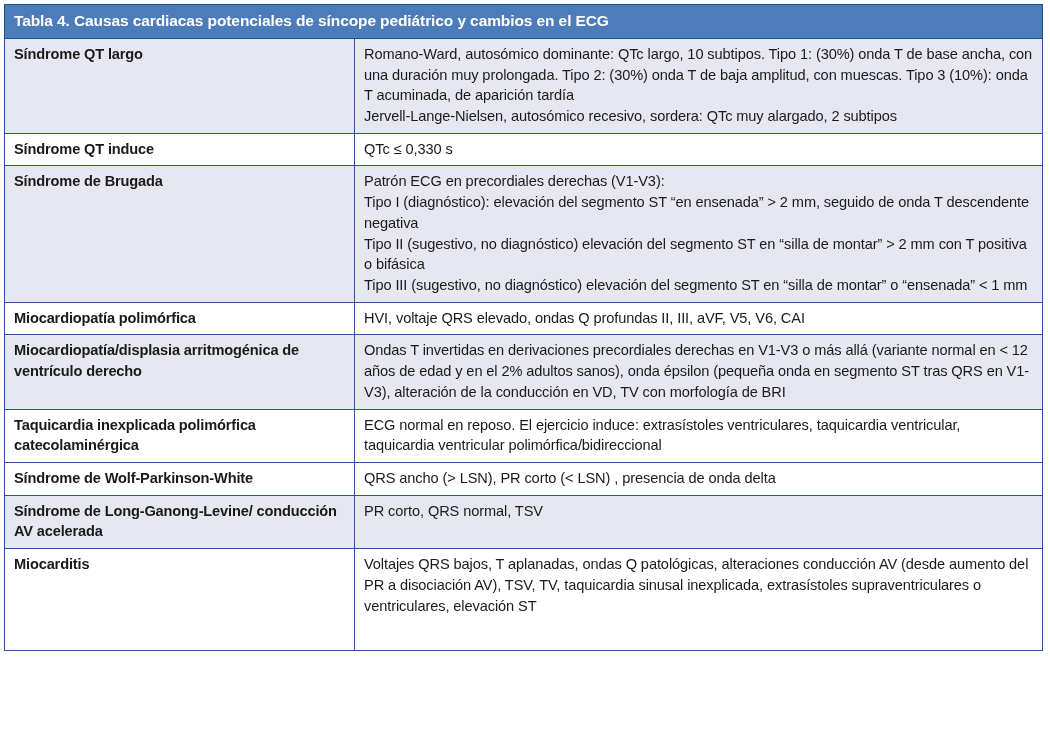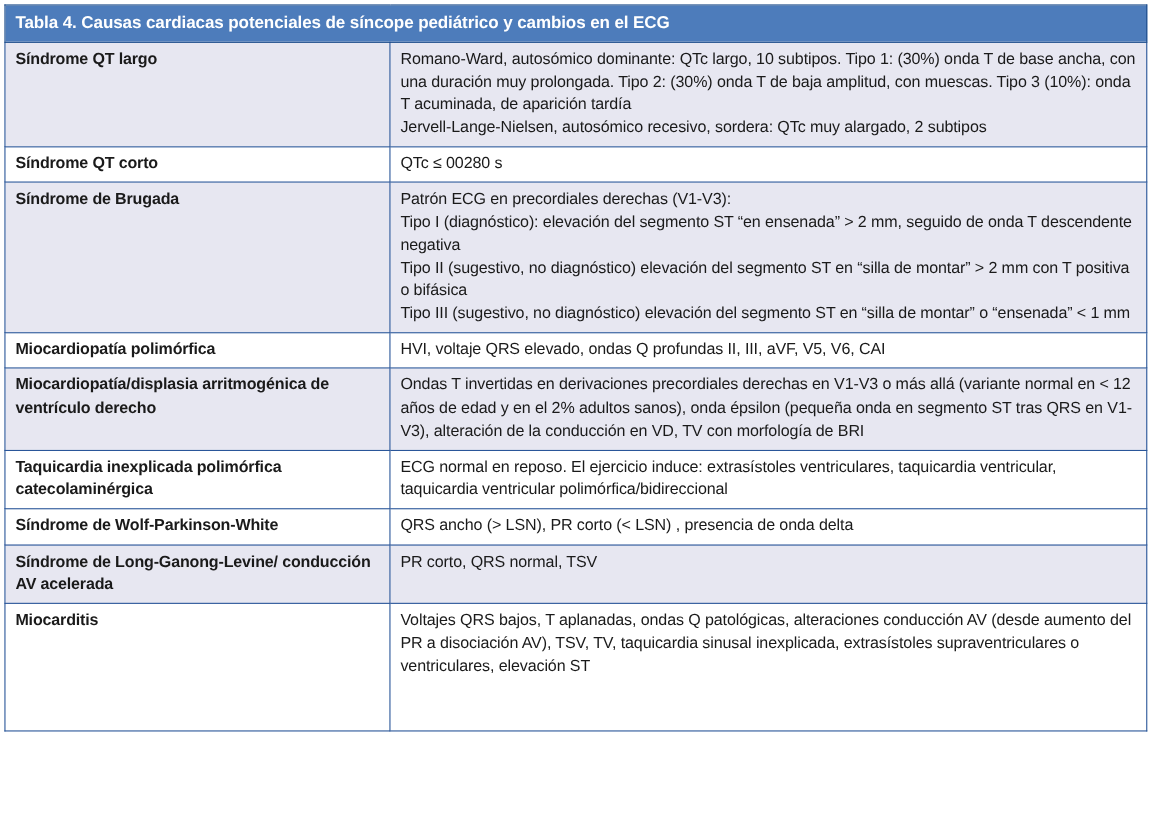--- a/index.html
+++ b/index.html
@@ -51,21 +51,21 @@
 
   td.cause {
     font-weight: bold;
     letter-spacing: -0.15px;
   }
   td.ecg {
     font-weight: normal;
     letter-spacing: -0.1px;
   }
   td .line { display: block; }
-  td.tall-pad { padding-bottom: 48px; }
+  td.tall-pad { padding-bottom: 34px; }
 </style>
 </head>
 <body>
 
 <div id="table-wrap">
   <table class="ecg-table">
     <colgroup>
       <col class="col-cause">
       <col class="col-ecg">
     </colgroup>
@@ -76,23 +76,23 @@
     </thead>
     <tbody id="table-body">
         <tr class="shade">
           <td class="cause">Síndrome QT largo</td>
           <td class="ecg">
             <span class="line">Romano-Ward, autosómico dominante: QTc largo, 10 subtipos. Tipo 1: (30%) onda T de base ancha, con una duración muy prolongada. Tipo 2: (30%) onda T de baja amplitud, con muescas. Tipo 3 (10%): onda T acuminada, de aparición tardía</span>
             <span class="line">Jervell-Lange-Nielsen, autosómico recesivo, sordera: QTc muy alargado, 2 subtipos</span>
           </td>
         </tr>
         <tr class="plain">
-          <td class="cause">Síndrome QT corto</td>
+          <td class="cause">Síndrome QT induce</td>
           <td class="ecg">
-            <span class="line">QTc ≤ 00280 s</span>
+            <span class="line">QTc ≤ 0,330 s</span>
           </td>
         </tr>
         <tr class="shade">
           <td class="cause">Síndrome de Brugada</td>
           <td class="ecg">
             <span class="line">Patrón ECG en precordiales derechas (V1-V3):</span>
             <span class="line">Tipo I (diagnóstico): elevación del segmento ST “en ensenada” &gt; 2 mm, seguido de onda T descendente negativa</span>
             <span class="line">Tipo II (sugestivo, no diagnóstico) elevación del segmento ST en “silla de montar” &gt; 2 mm con T positiva o bifásica</span>
             <span class="line">Tipo III (sugestivo, no diagnóstico) elevación del segmento ST en “silla de montar” o “ensenada” &lt; 1 mm</span>
           </td>

